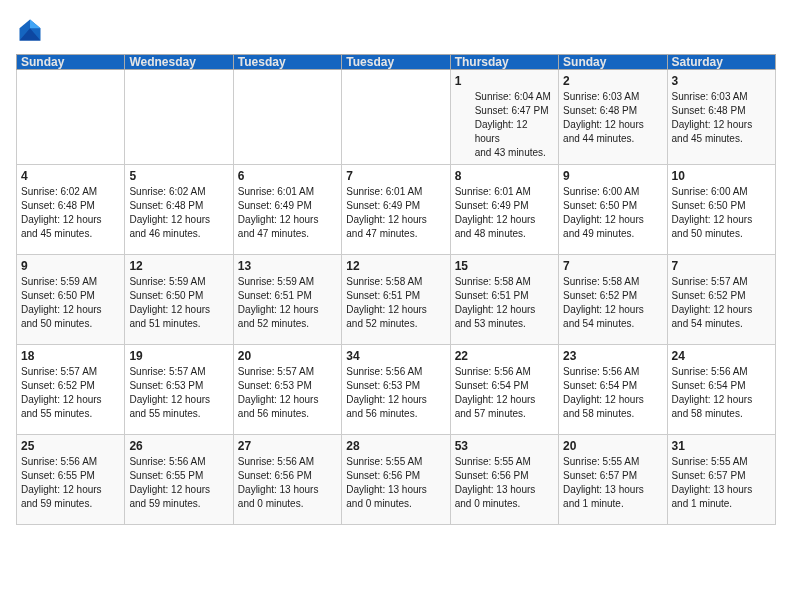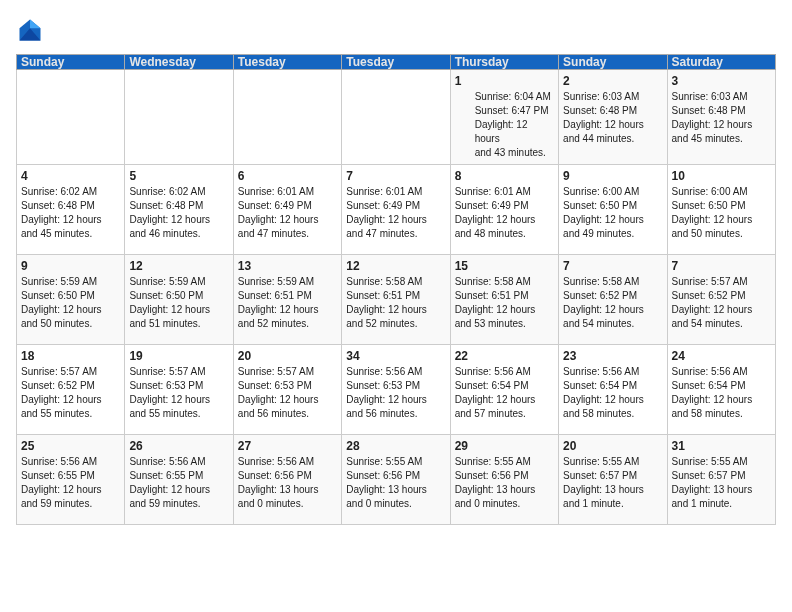--- a/index.html
+++ b/index.html
@@ -330,21 +330,21 @@
 and 0 minutes.</div>
         </td>
         <td>
           <span class="day-num">28</span>
           <div class="cell-info" style="white-space: pre-line;">Sunrise: 5:55 AM
 Sunset: 6:56 PM
 Daylight: 13 hours
 and 0 minutes.</div>
         </td>
         <td>
-          <span class="day-num">29</span>
+          <span class="day-num">53</span>
           <div class="cell-info" style="white-space: pre-line;">Sunrise: 5:55 AM
 Sunset: 6:56 PM
 Daylight: 13 hours
 and 0 minutes.</div>
         </td>
         <td>
           <span class="day-num">20</span>
           <div class="cell-info" style="white-space: pre-line;">Sunrise: 5:55 AM
 Sunset: 6:57 PM
 Daylight: 13 hours

